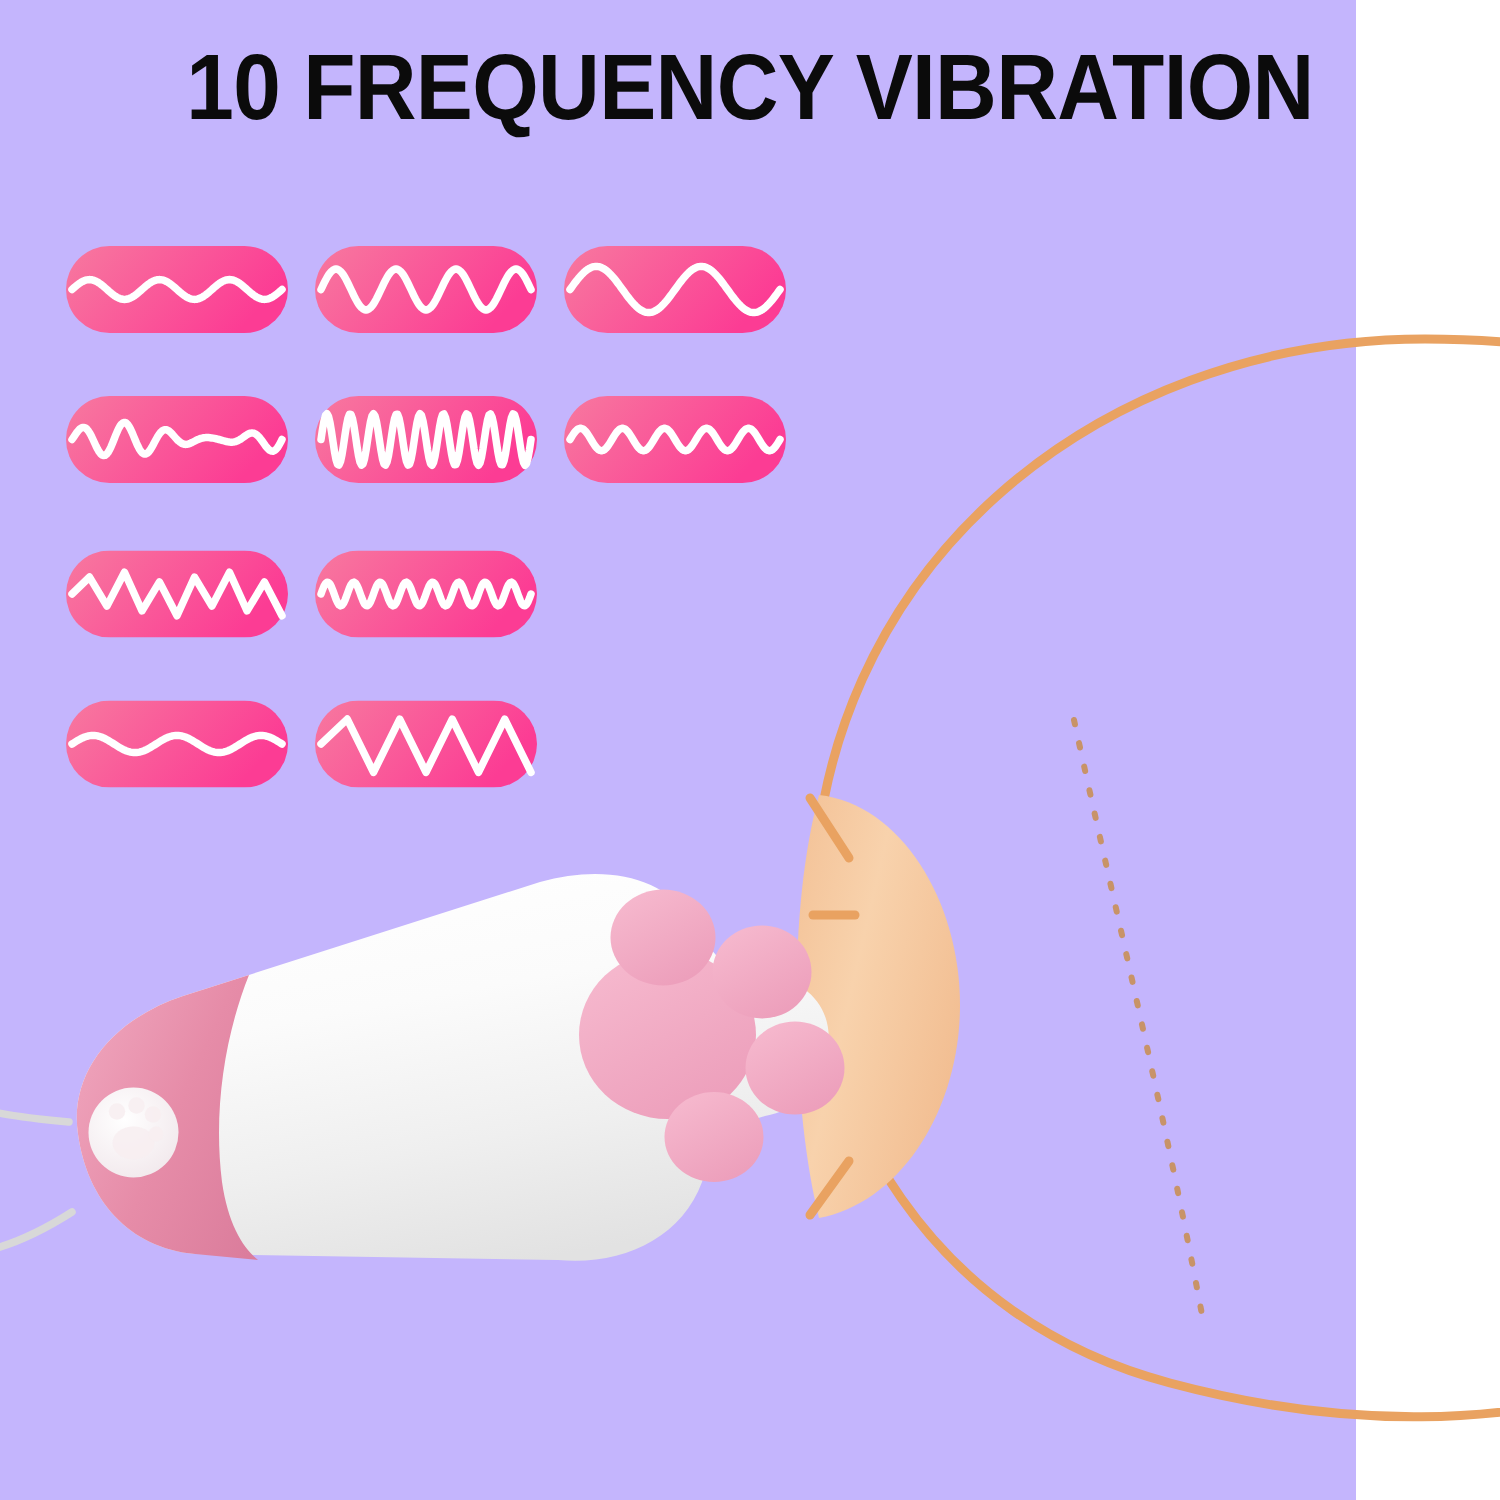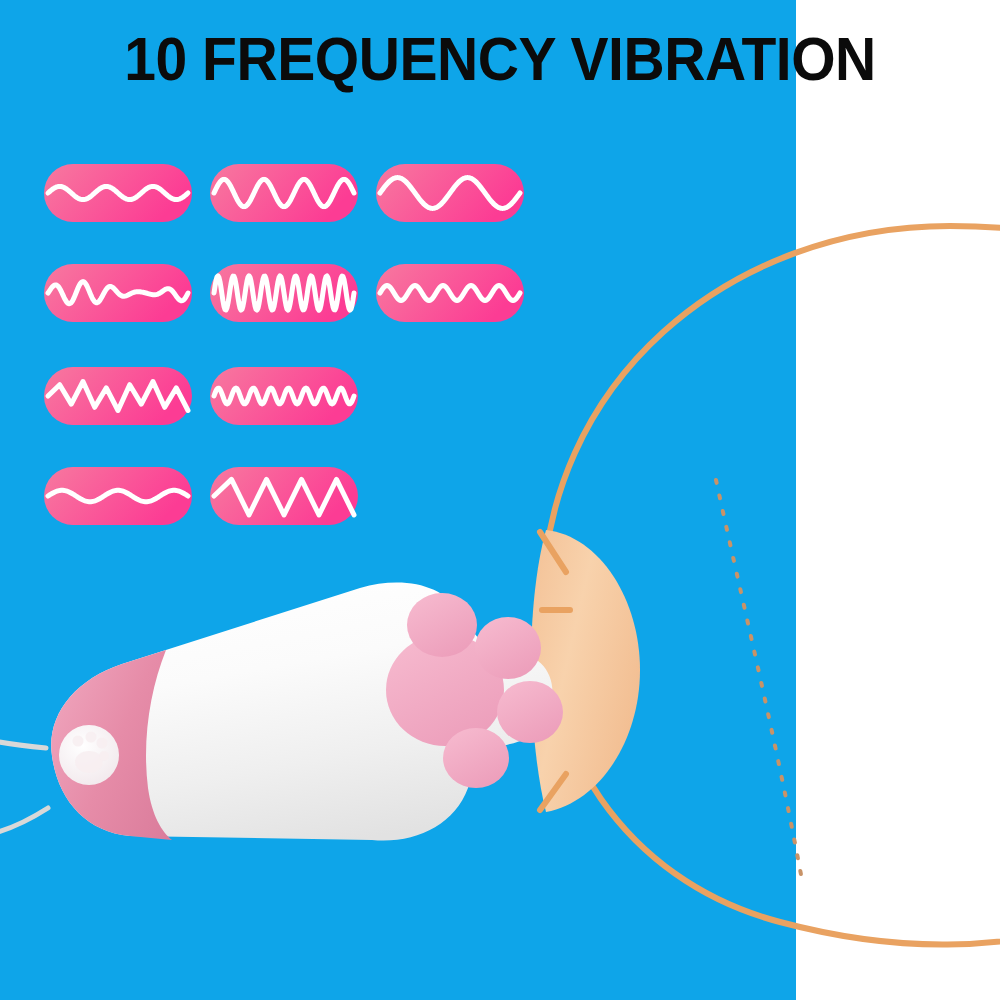--- a/index.html
+++ b/index.html
@@ -11,23 +11,23 @@
     width: 1000px;
     height: 1000px;
     position: relative;
     overflow: hidden;
     font-family: "Liberation Sans", sans-serif;
   }
 
   #stage {
     position: absolute;
     left: 0; top: 0;
-    width: 796px;
+    width: 904px;
     height: 1000px;
-    background: #0ea5e9;
+    background: #c4b5fd;
   }
 
   
   #title {
     position: absolute;
     left: 0;
     top: 28px;
     width: 1000px;
     text-align: center;
     font-family: "Liberation Sans Narrow", "Liberation Sans", sans-serif;

